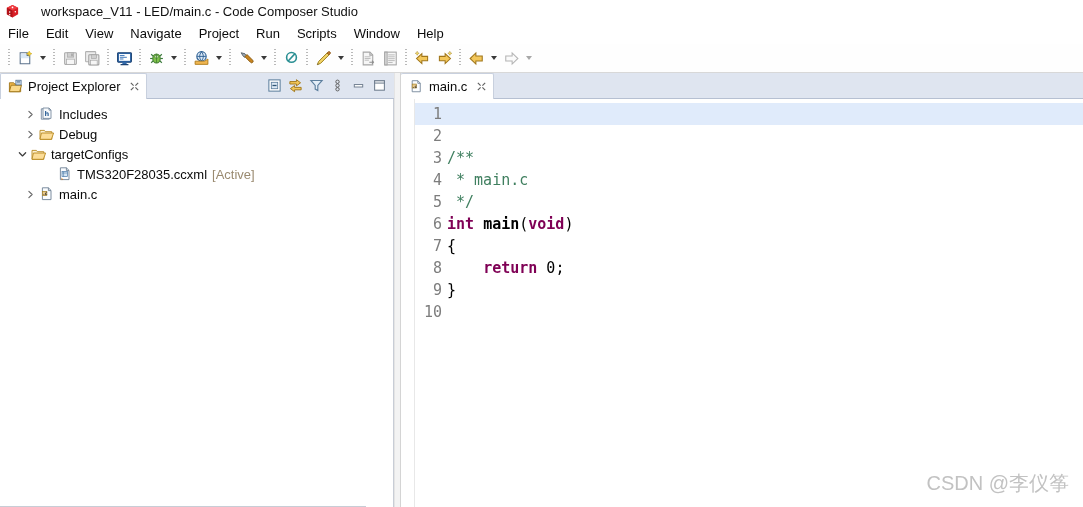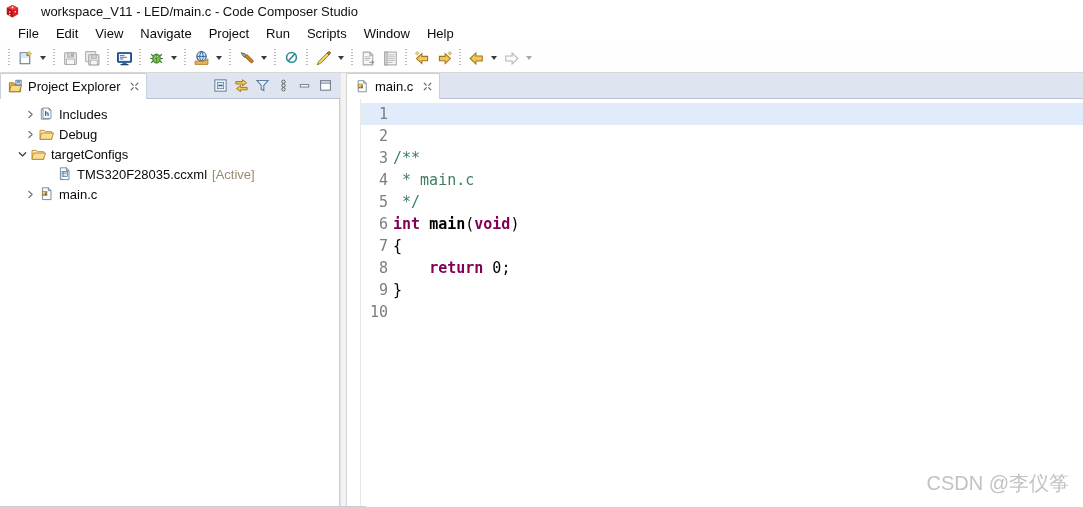--- a/index.html
+++ b/index.html
@@ -36,21 +36,21 @@
     font-size: 13px;
     color: #101010;
     white-space: nowrap;
   }
 
   
   .menubar {
     height: 22px;
     display: flex;
     align-items: center;
-    padding-left: 10px;
+    padding-left: 0;
     background: #ffffff;
   }
   .menu-item {
     font-size: 13px;
     color: #0b0b0b;
     padding: 2px 9px 2px 8px;
     white-space: nowrap;
     cursor: default;
   }
 
@@ -101,21 +101,21 @@
     top: 73px;
     left: 0;
     right: 0;
     bottom: 0;
     display: flex;
     background: #ffffff;
   }
 
   
   .left-panel {
-    width: 340px;
+    width: 394px;
     flex: none;
     display: flex;
     flex-direction: column;
     background: #ffffff;
   }
   .pe-tabrow {
     height: 25px;
     display: flex;
     align-items: stretch;
     background: #dfe5f0;

